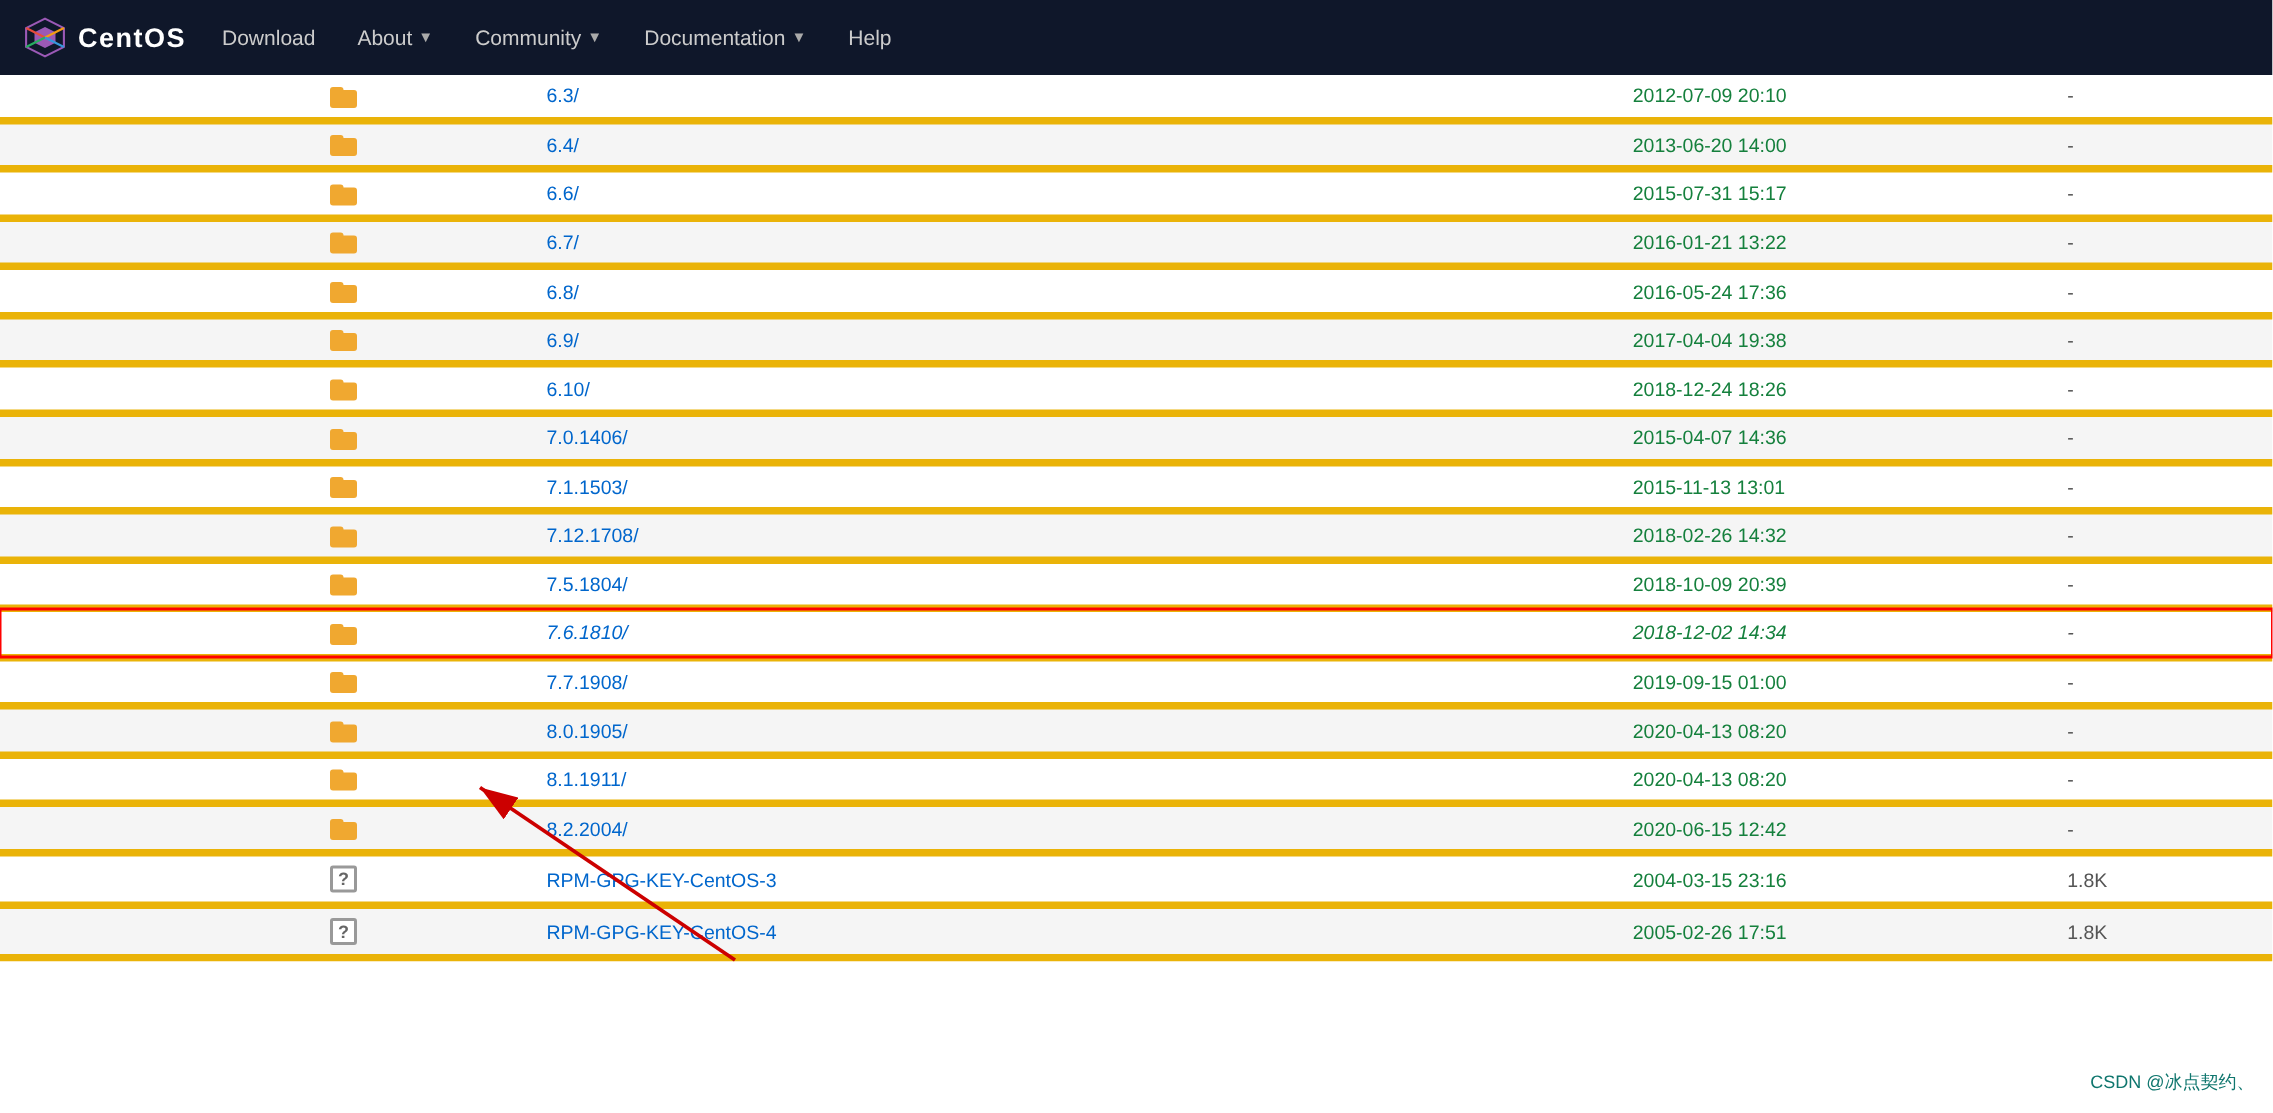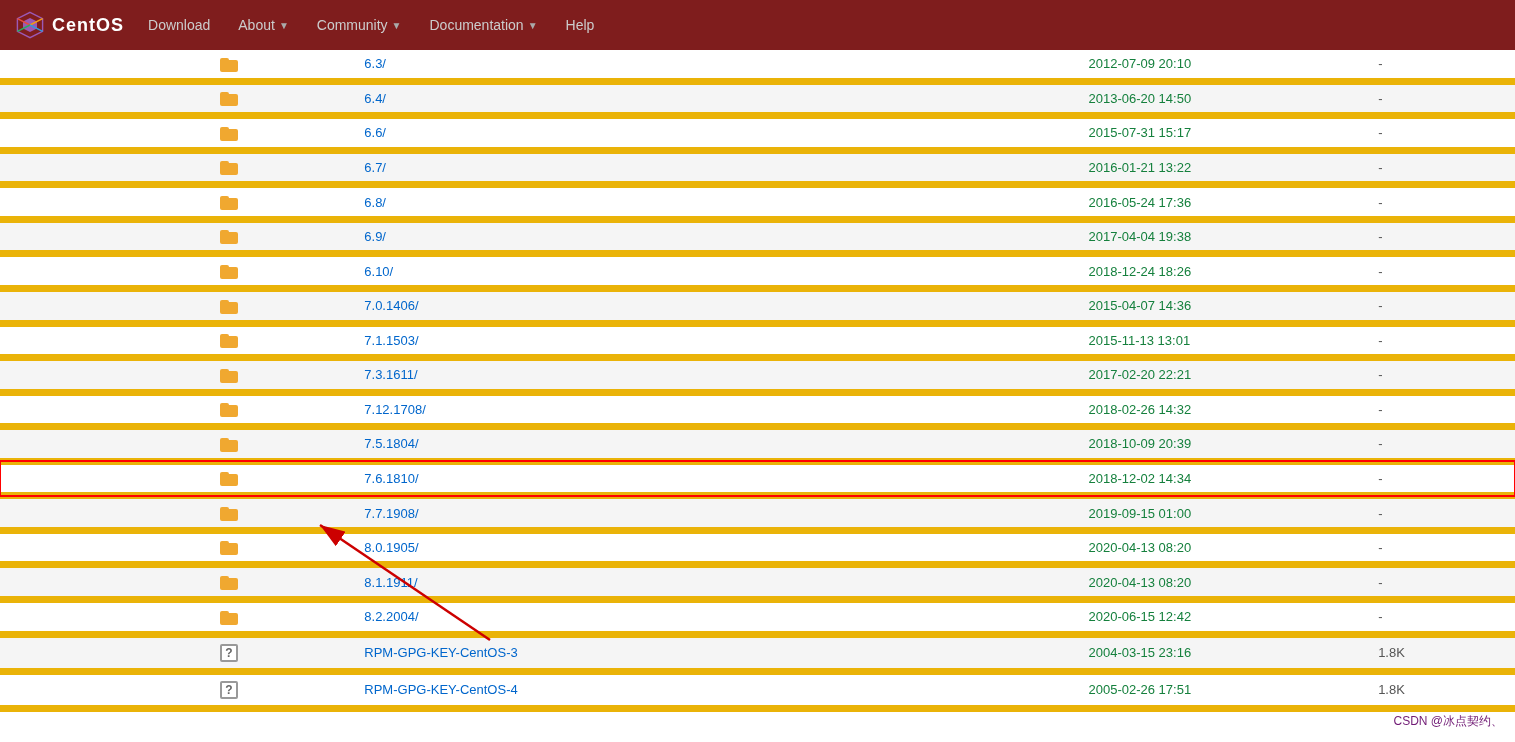--- a/index.html
+++ b/index.html
@@ -1,20 +1,20 @@
 <!DOCTYPE html>
 <html><head>
   <meta charset="utf-8">
   <style>
     * { margin: 0; padding: 0; box-sizing: border-box; }
     body { font-family: Arial, sans-serif; font-size: 13px; background: #fff; }
 
     
     nav {
-      background: #7f1d1d;
+      background: #0f172a;
       height: 50px;
       display: flex;
       align-items: center;
       padding: 0 16px;
       gap: 0;
     }
     .nav-logo {
       display: flex;
       align-items: center;
       gap: 8px;
@@ -45,21 +45,21 @@
       font-size: 10px;
       color: #aaa;
     }
 
     
     .file-list {
       width: 100%;
       border-collapse: collapse;
     }
     .file-list tr {
-      border-bottom: 7px solid #eab308;
+      border-bottom: 5px solid #eab308;
     }
     .file-list tr:nth-child(even) {
       background: #f5f5f5;
     }
     .file-list tr:nth-child(odd) {
       background: #fff;
     }
     .file-list td {
       padding: 6px 8px;
       vertical-align: middle;
@@ -127,28 +127,29 @@
       color: #666;
       font-size: 12px;
       font-weight: bold;
       vertical-align: middle;
     }
 
     
     .row-highlighted {
       outline: 2px solid red;
       outline-offset: -1px;
+      font-style: italic;
     }
 
     
     .watermark {
       position: fixed;
       bottom: 12px;
       right: 12px;
-      color: #701a75;
+      color: #0f766e;
       font-size: 12px;
       margin-top: 48px;
     }
 
     
     .arrow-svg {
       position: fixed;
       top: 0;
       left: 0;
       width: 1515px;
@@ -192,21 +193,21 @@
   <tbody id="file-tbody">
   <tr>
         <td class="col-icon"><span class="folder-icon"></span></td>
         <td class="col-name"><a href="#" class="file-link">6.3/</a></td>
         <td class="col-date">2012-07-09 20:10</td>
         <td class="col-size">-</td>
       </tr>
       <tr>
         <td class="col-icon"><span class="folder-icon"></span></td>
         <td class="col-name"><a href="#" class="file-link">6.4/</a></td>
-        <td class="col-date">2013-06-20 14:50</td>
+        <td class="col-date">2013-06-20 14:00</td>
         <td class="col-size">-</td>
       </tr>
       <tr>
         <td class="col-icon"><span class="folder-icon"></span></td>
         <td class="col-name"><a href="#" class="file-link">6.6/</a></td>
         <td class="col-date">2015-07-31 15:17</td>
         <td class="col-size">-</td>
       </tr>
       <tr>
         <td class="col-icon"><span class="folder-icon"></span></td>
@@ -235,26 +236,20 @@
       <tr>
         <td class="col-icon"><span class="folder-icon"></span></td>
         <td class="col-name"><a href="#" class="file-link">7.0.1406/</a></td>
         <td class="col-date">2015-04-07 14:36</td>
         <td class="col-size">-</td>
       </tr>
       <tr>
         <td class="col-icon"><span class="folder-icon"></span></td>
         <td class="col-name"><a href="#" class="file-link">7.1.1503/</a></td>
         <td class="col-date">2015-11-13 13:01</td>
-        <td class="col-size">-</td>
-      </tr>
-      <tr>
-        <td class="col-icon"><span class="folder-icon"></span></td>
-        <td class="col-name"><a href="#" class="file-link">7.3.1611/</a></td>
-        <td class="col-date">2017-02-20 22:21</td>
         <td class="col-size">-</td>
       </tr>
       <tr>
         <td class="col-icon"><span class="folder-icon"></span></td>
         <td class="col-name"><a href="#" class="file-link">7.12.1708/</a></td>
         <td class="col-date">2018-02-26 14:32</td>
         <td class="col-size">-</td>
       </tr>
       <tr>
         <td class="col-icon"><span class="folder-icon"></span></td>

